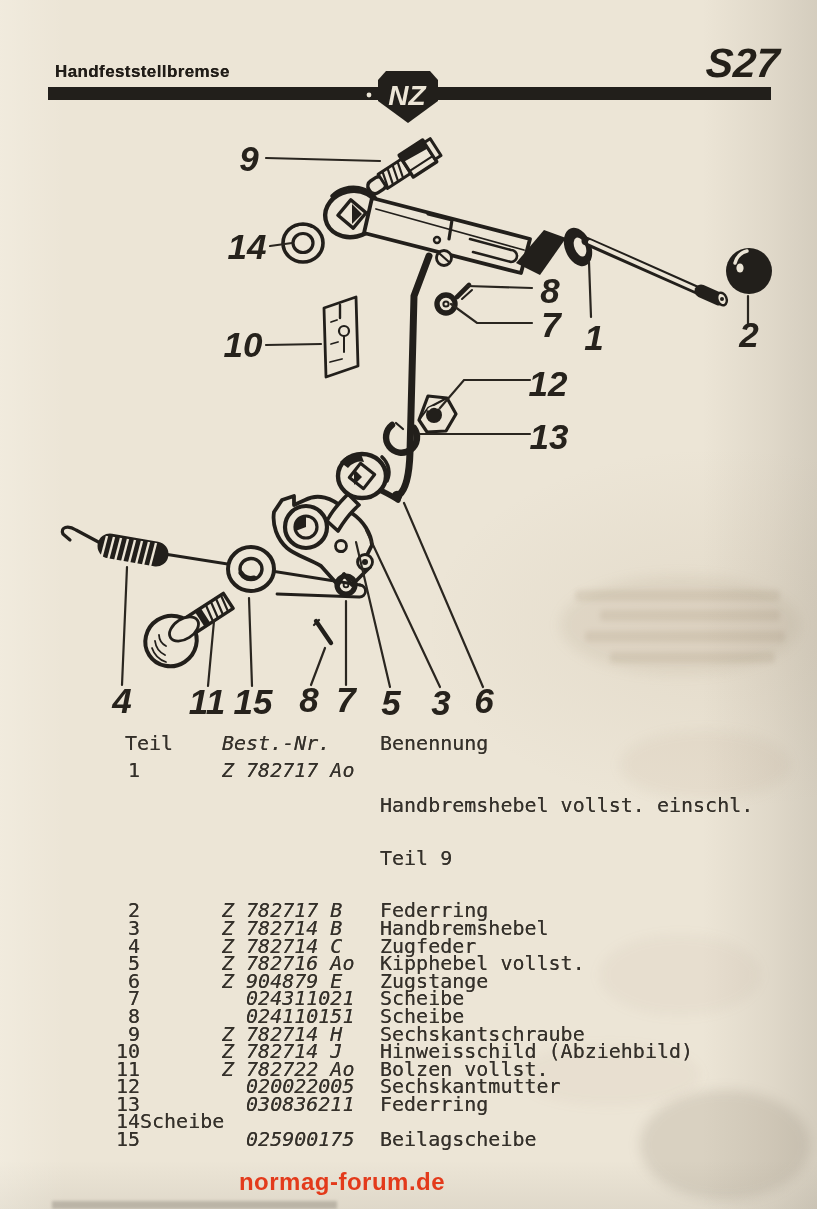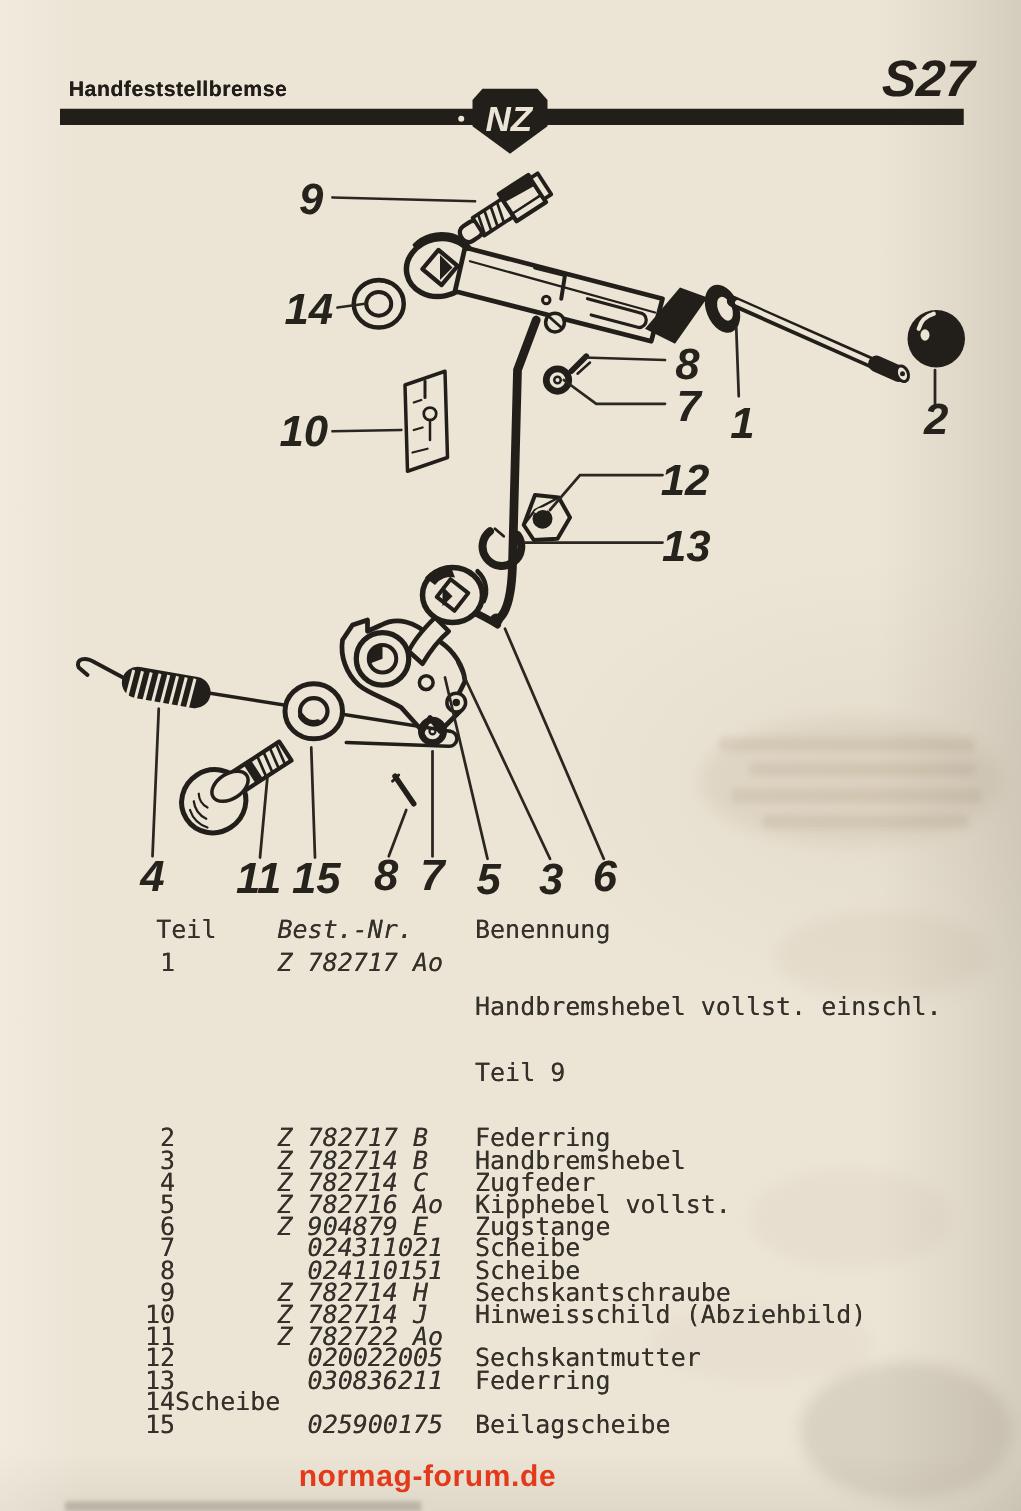--- a/index.html
+++ b/index.html
@@ -362,20 +362,21 @@
       <div class="c3">Sechskantschraube</div>
     </div>
     <div class="tr">
       <div class="c1">10</div>
       <div class="c2">Z 782714 J</div>
       <div class="c3">Hinweisschild (Abziehbild)</div>
     </div>
     <div class="tr">
       <div class="c1">11</div>
       <div class="c2">Z 782722 Ao</div>
+      <div class="c3">Bolzen vollst.</div>
     </div>
     <div class="tr">
       <div class="c1">12</div>
       <div class="c2">  020022005</div>
       <div class="c3">Sechskantmutter</div>
     </div>
     <div class="tr">
       <div class="c1">13</div>
       <div class="c2">  030836211</div>
       <div class="c3">Federring</div>

